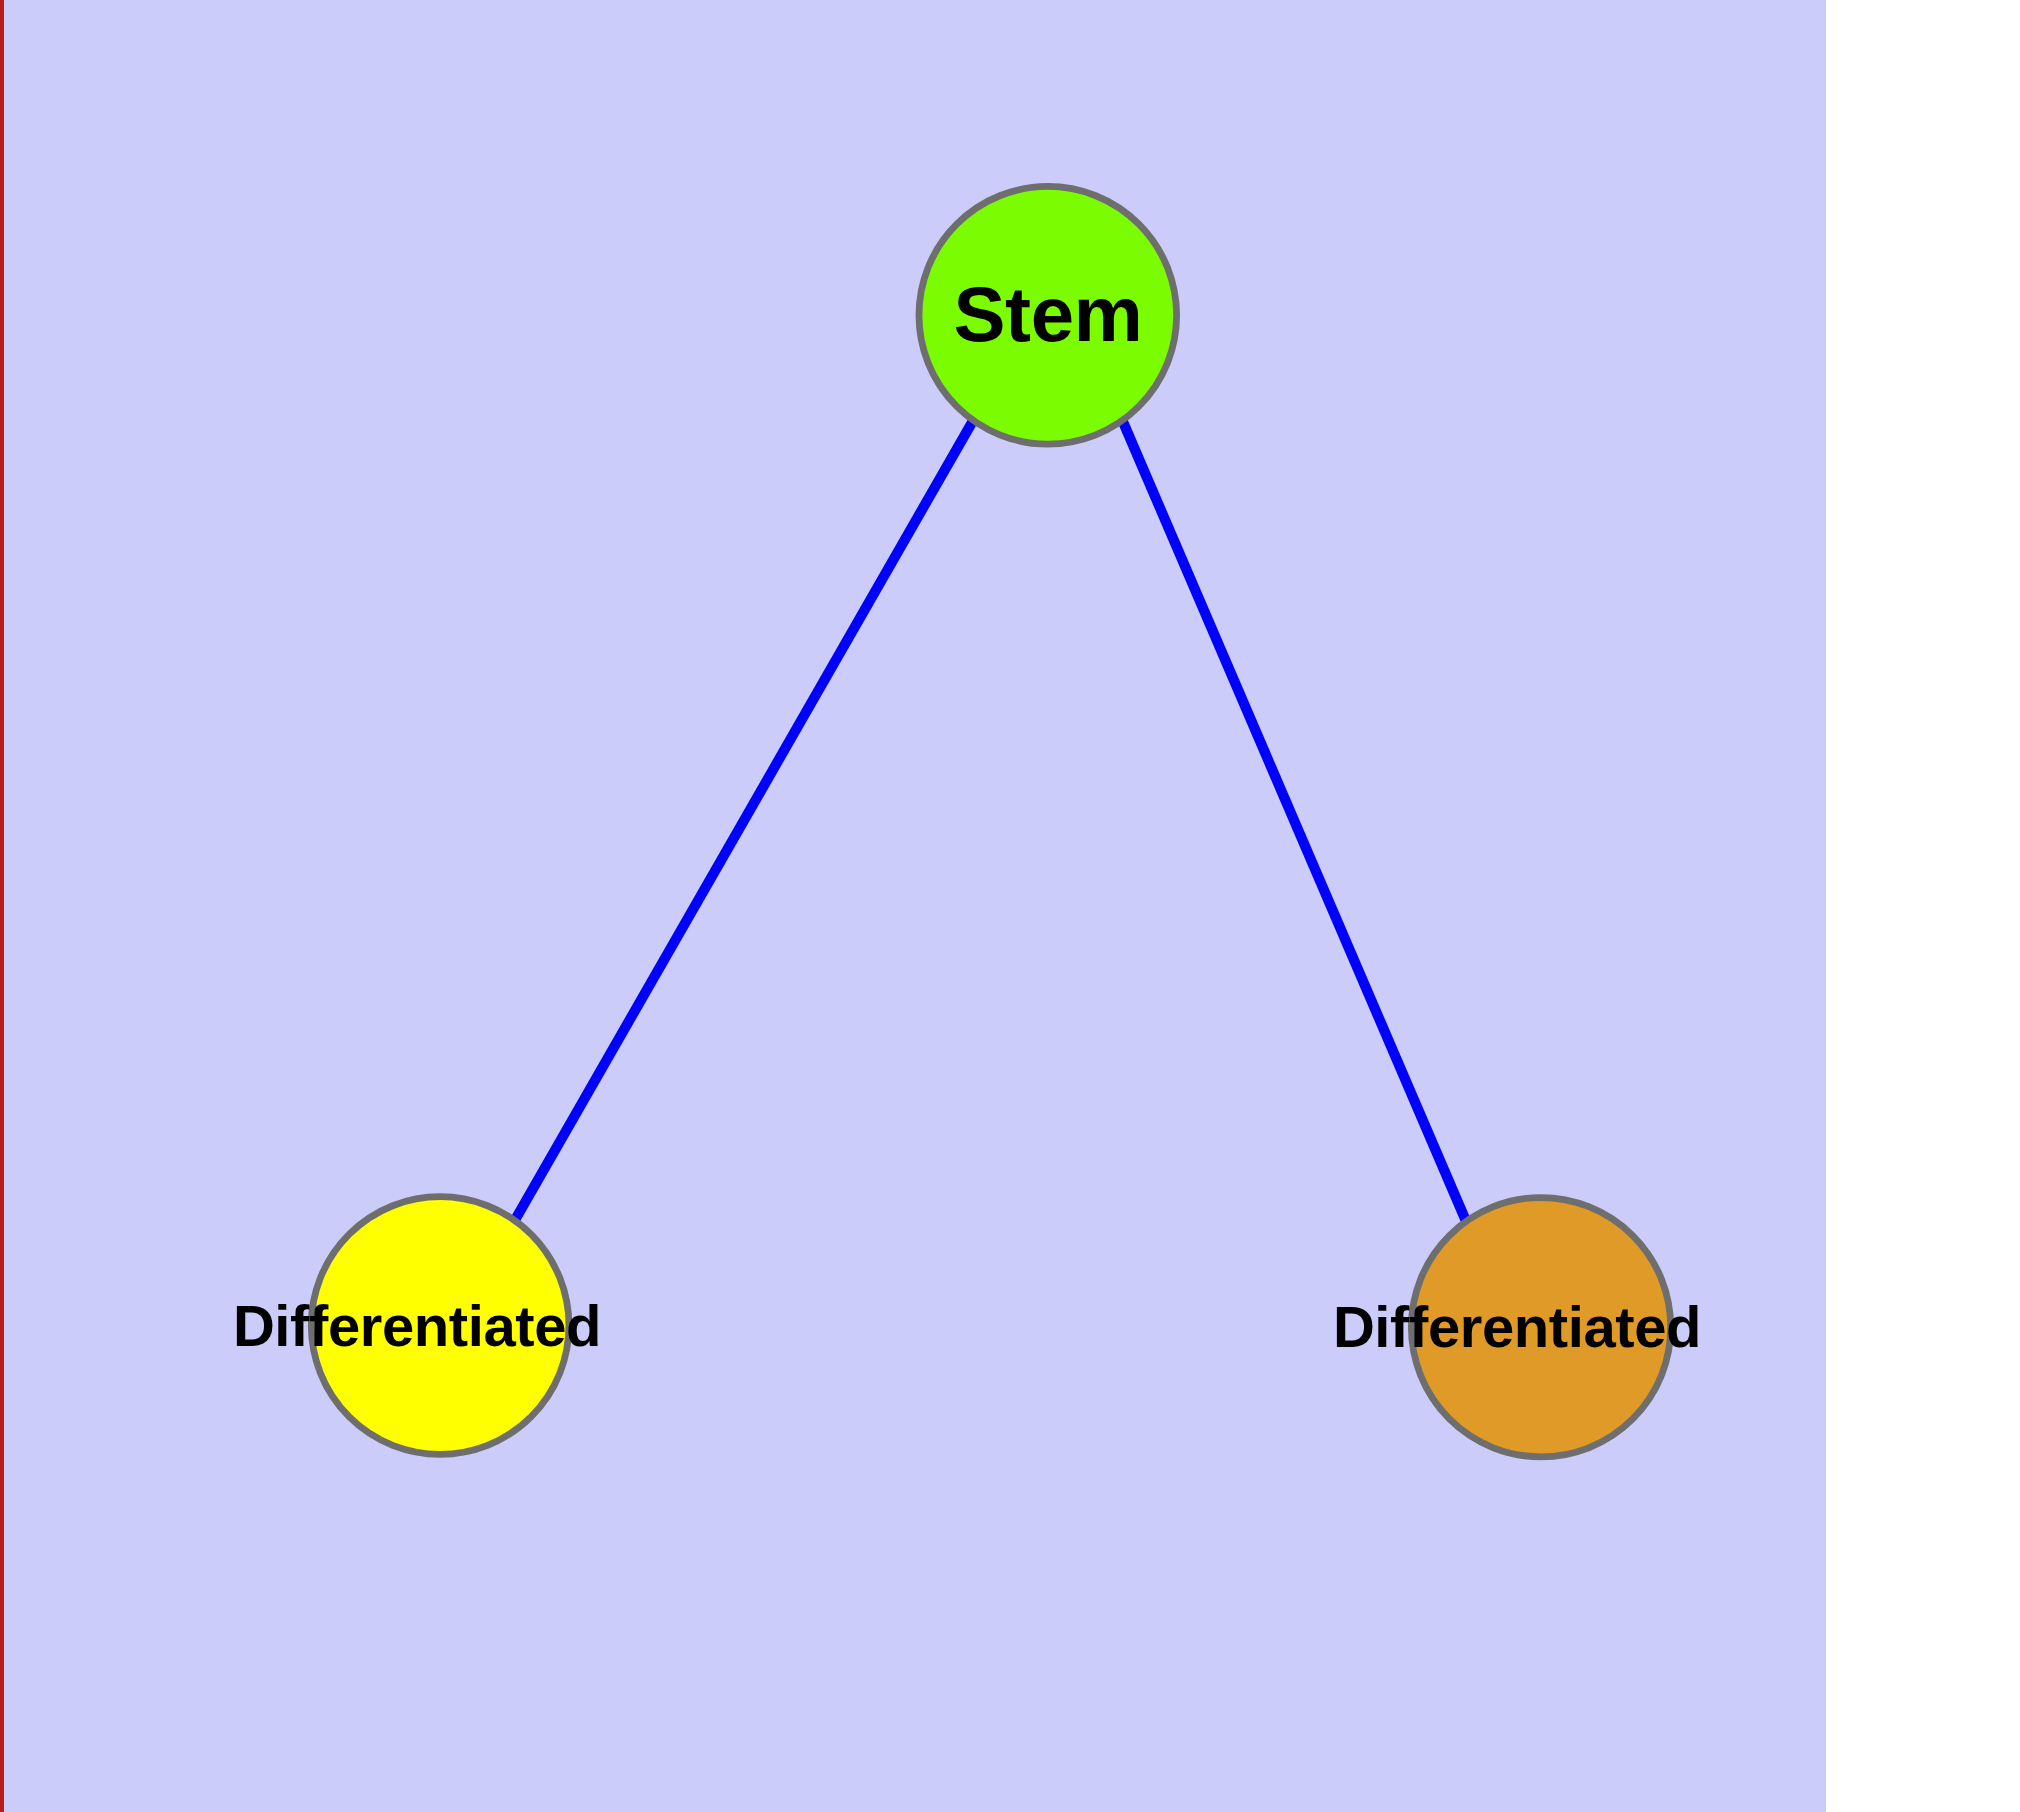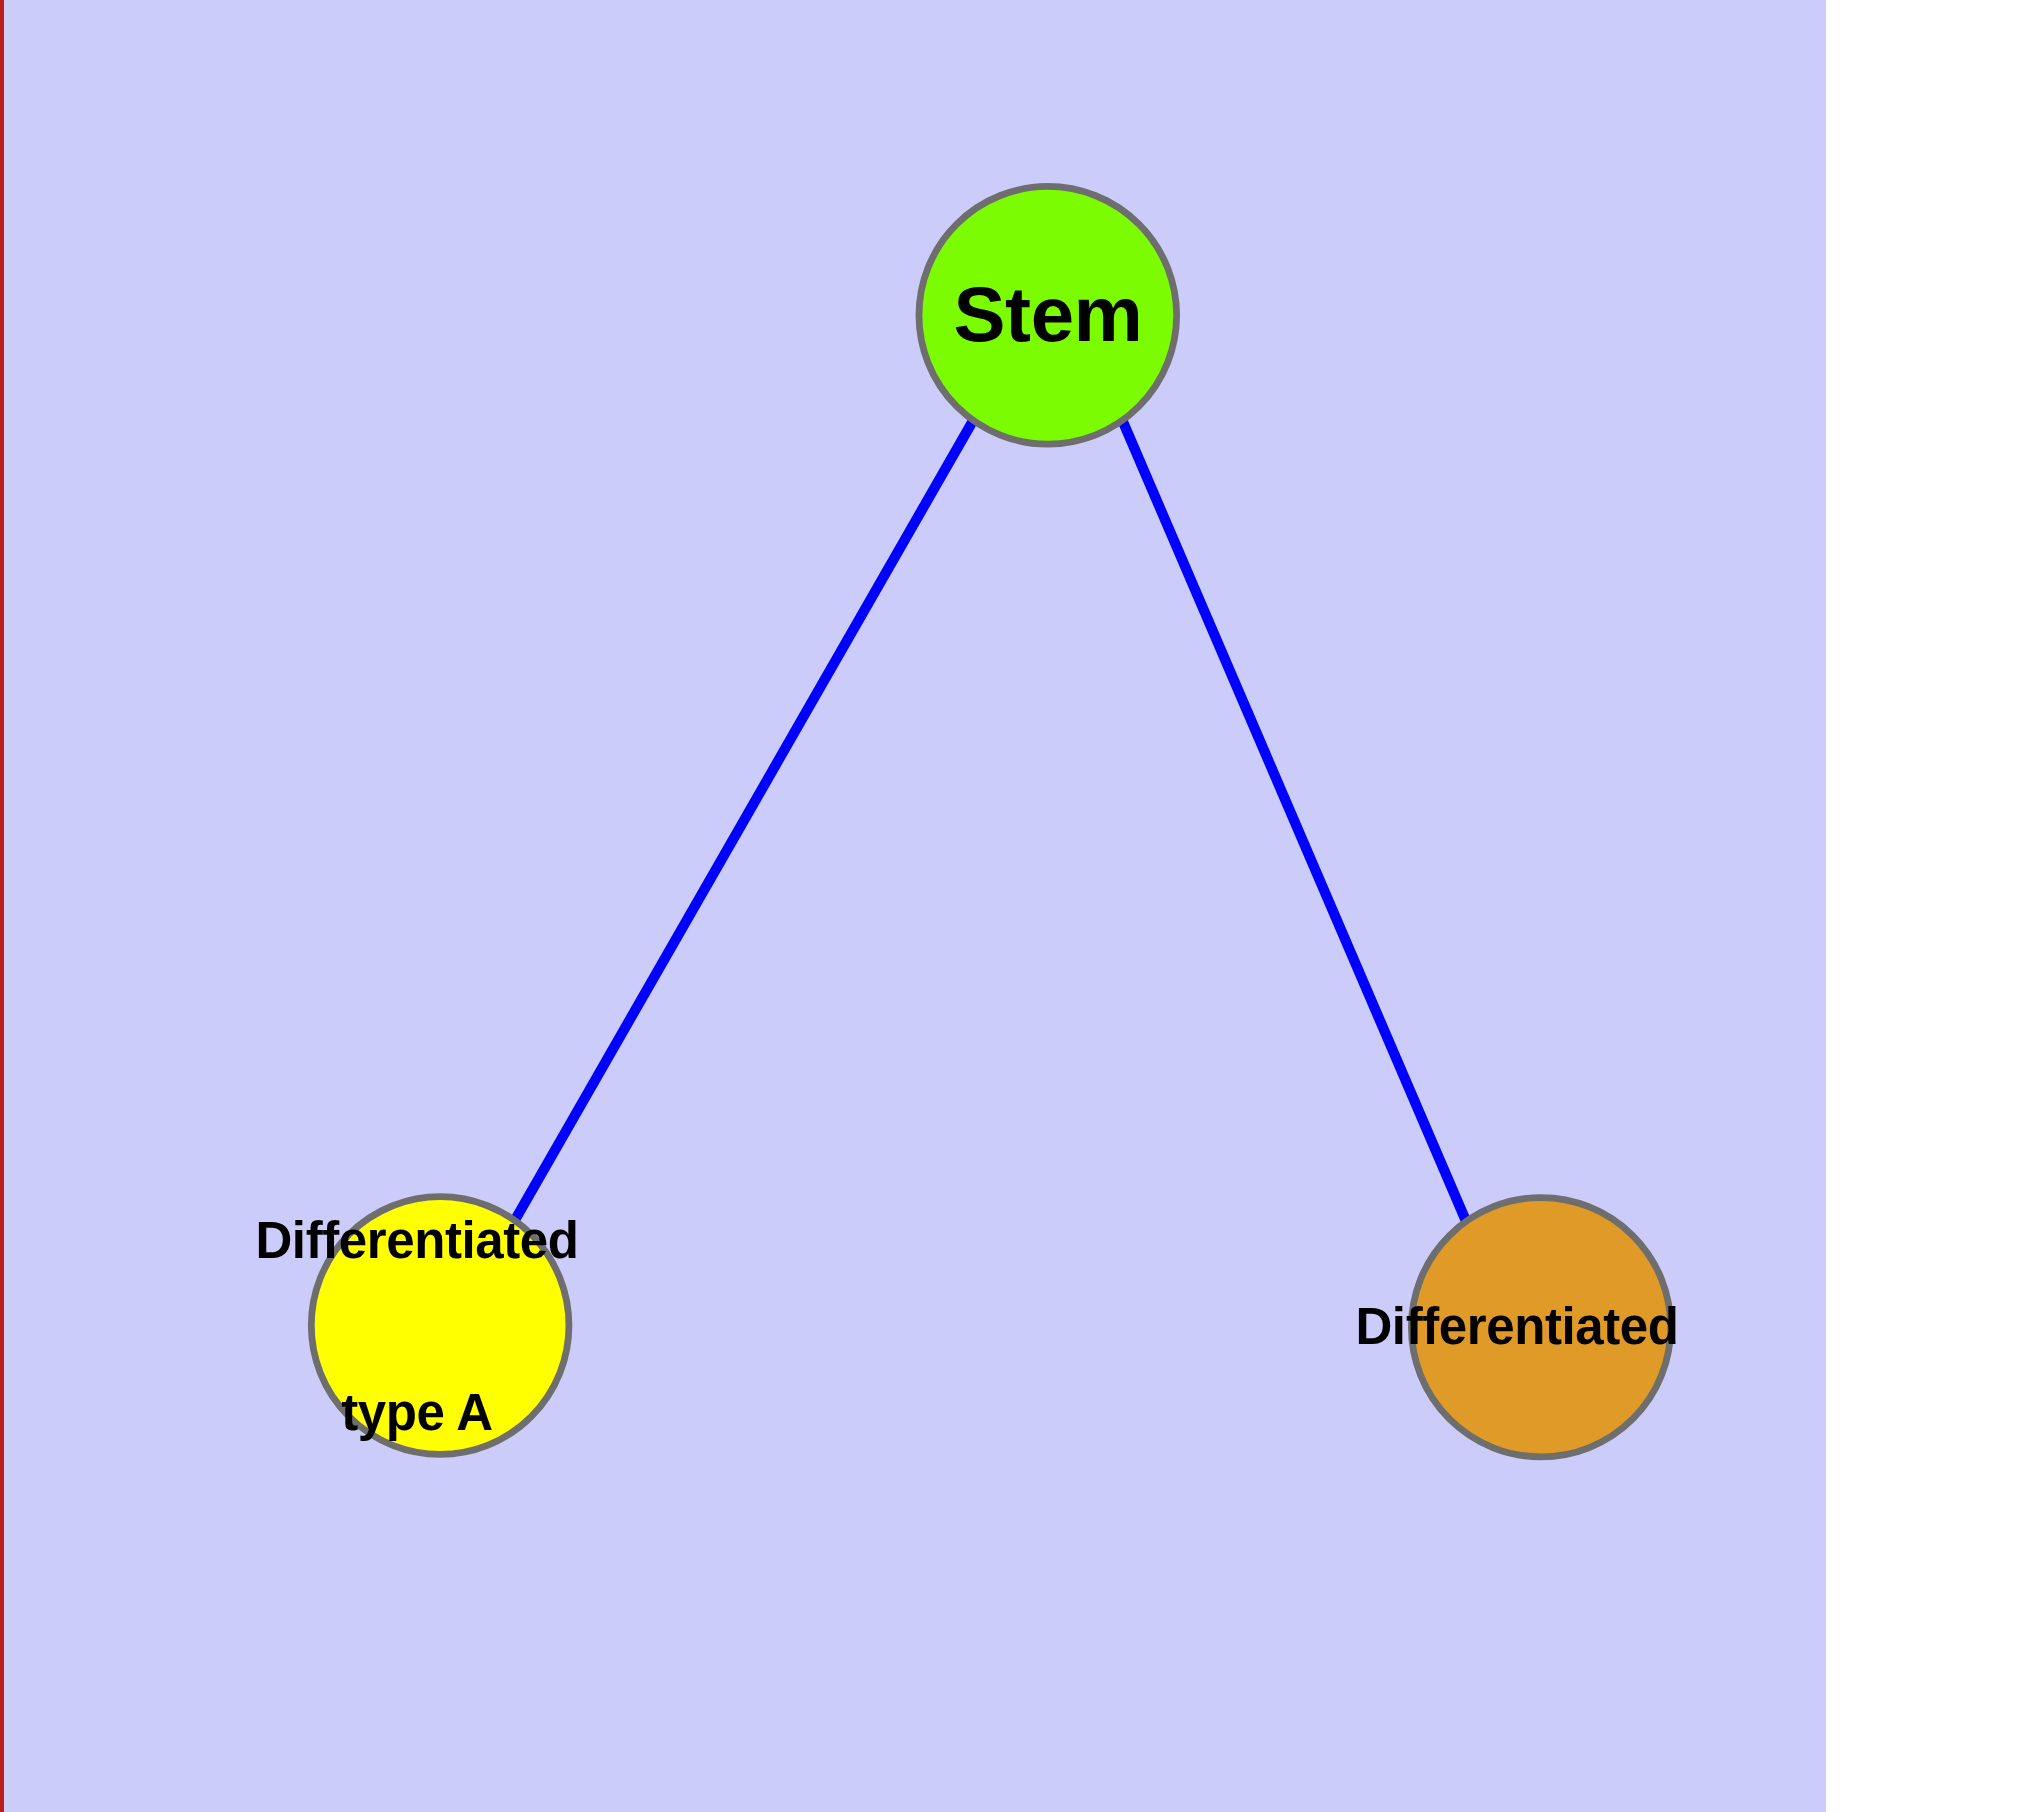--- a/index.html
+++ b/index.html
@@ -39,21 +39,21 @@
   .edge-line {
     stroke: #0000ff;
     stroke-width: 12;
     stroke-linecap: butt;
   }
   .node-label {
     position: absolute;
     color: #000000;
     font-family: "Liberation Sans", sans-serif;
     font-weight: bold;
-    font-size: 51px;
+    font-size: 58px;
     line-height: 1.12;
     text-align: center;
     white-space: pre;
     letter-spacing: -0.4px;
     pointer-events: none;
   }
   .label-stem {
     font-size: 78px;
   }
 </style>
@@ -73,21 +73,20 @@
       <circle class="node-circle" cx="1236" cy="372" r="152" fill="#7cfc00"></circle>
       <circle class="node-circle" cx="519" cy="1564" r="152" fill="#ffff00"></circle>
       <circle class="node-circle" cx="1818" cy="1566" r="153" fill="#e09a28"></circle>
     </g>
   </svg>
 
   <div class="node-label label-stem" style="left:1048px; top:315px; transform:translate(-50%,-50%);">Stem</div>
 
   <div class="node-label" style="left:417px; top:1326px; transform:translate(-50%,-50%);">
     <div>Differentiated</div>
-    <div>type A</div>
   </div>
 
   <div class="node-label" style="left:1517px; top:1327px; transform:translate(-50%,-50%);">
     <div>Differentiated</div>
   </div>
 
 </div>
 
 
 </body></html>

